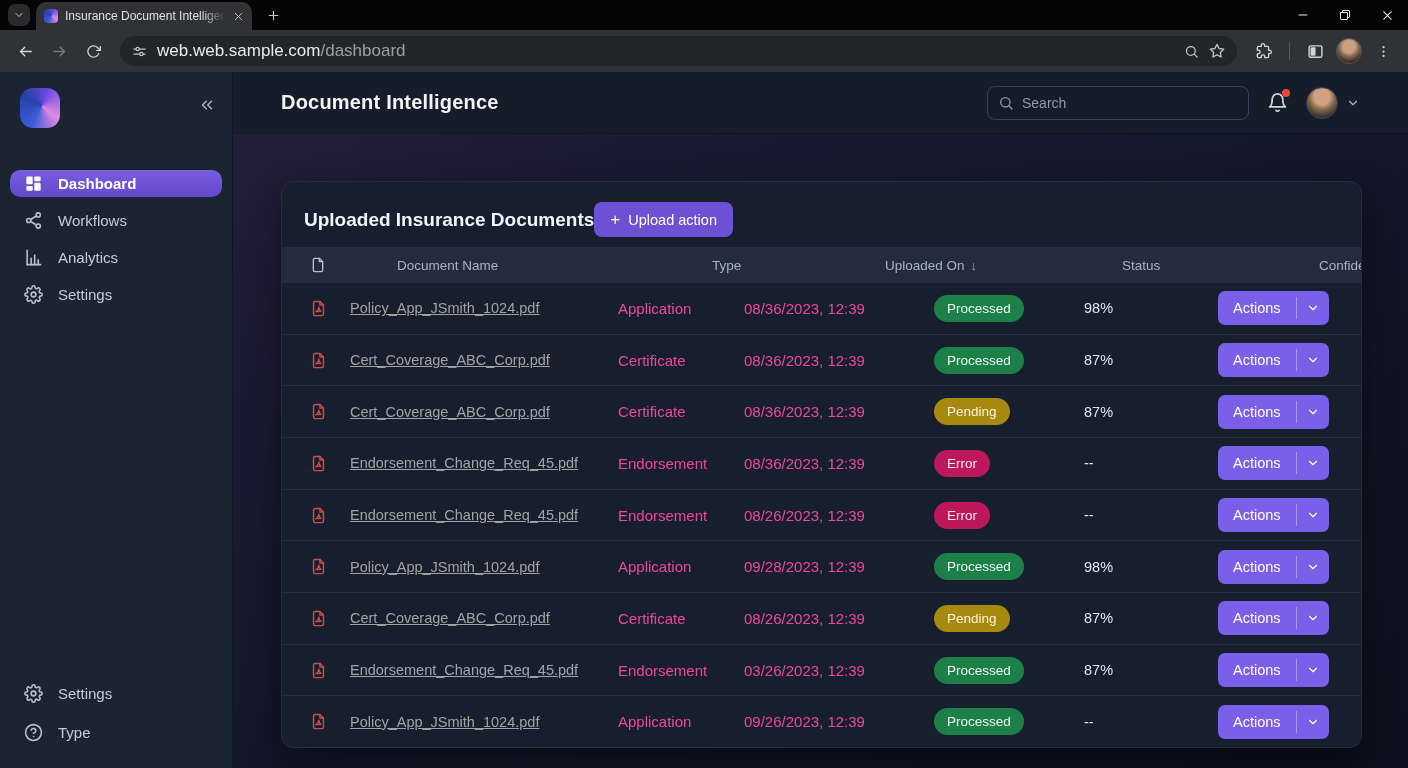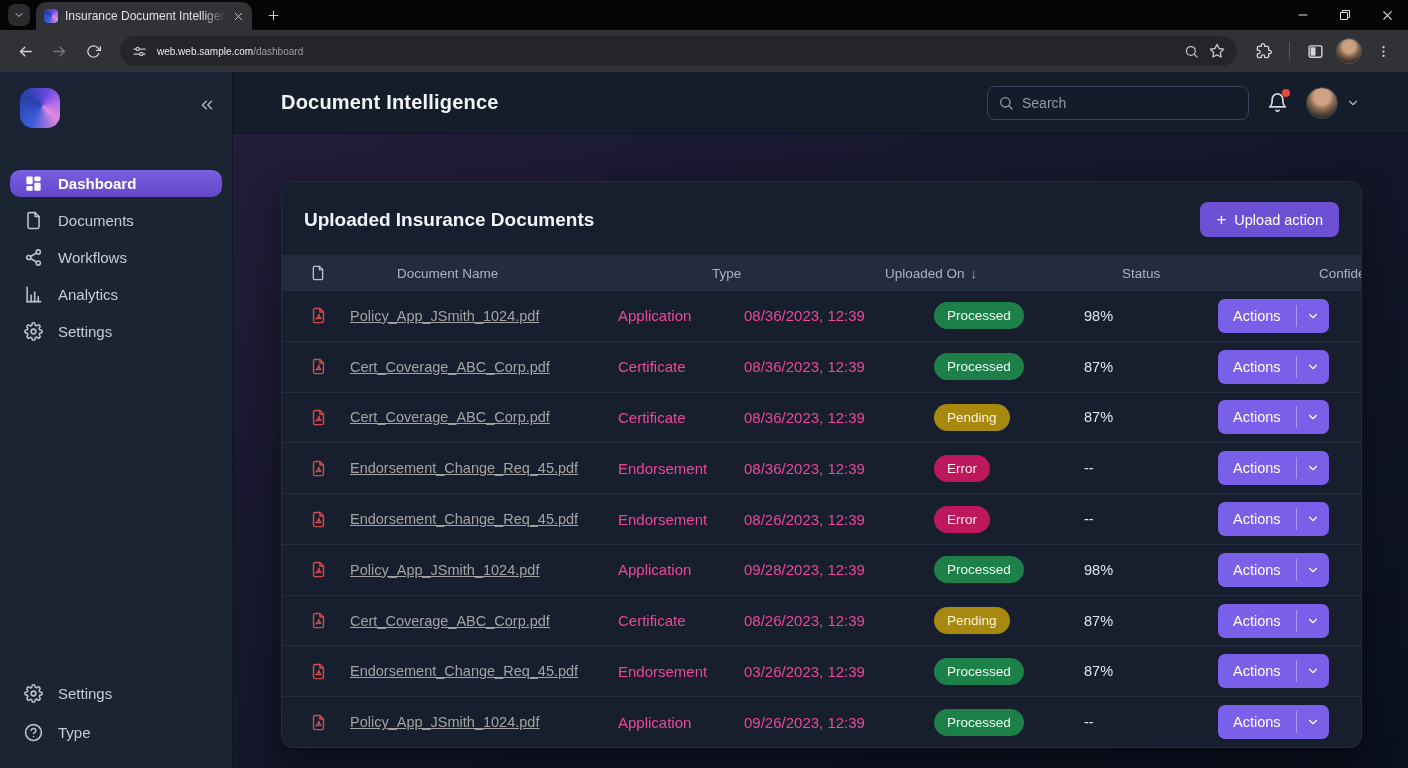--- a/index.html
+++ b/index.html
@@ -18,21 +18,21 @@
   .tab-close { color:#c7c9cc; display:flex; }
   .newtab { width:26px; height:26px; margin:0 0 2px 8px; display:flex; align-items:center; justify-content:center; color:#c7c9cc; }
   .win-controls { position:absolute; right:0; top:0; height:30px; display:flex; align-items:center; color:#e8e8e8; }
   .win-btn { width:42px; height:30px; display:flex; align-items:center; justify-content:center; }
 
   .toolbar { height:42px; background:#313236; display:flex; align-items:center; padding:0 10px; gap:4px; }
   .nav-btn { width:30px; height:30px; border-radius:50%; display:flex; align-items:center; justify-content:center; color:#d2d4d7; }
   .nav-btn.dim { color:#77797d; }
   .urlbar { flex:1; height:30px; margin:0 8px; background:#232528; border-radius:15px;
     display:flex; align-items:center; padding:0 12px; gap:10px; }
-  .url-text { flex:1; font-size:10px; color:#e8eaed; }
+  .url-text { flex:1; font-size:17px; color:#e8eaed; }
   .url-text .path { color:#9aa0a6; }
   .toolbar-right { display:flex; align-items:center; gap:6px; }
   .tb-divider { width:1px; height:18px; background:#55575b; margin:0 4px; }
   .browser-avatar { width:26px; height:26px; border-radius:50%; border:1px solid #55575b;
     background:radial-gradient(circle at 50% 32%, #caa183 0 30%, #8a6a50 48%, #3a2f26 75%, #23201c 100%); }
 
   
   .app { flex:1; display:flex; min-height:0; }
 
   .sidebar { width:233px; background:#1b2433; display:flex; flex-direction:column; padding:14px 10px 22px;
@@ -64,21 +64,21 @@
   .bell-wrap { position:relative; color:#cfd6e0; display:flex; }
   .bell-dot { position:absolute; top:-3px; right:-2px; width:8px; height:8px; border-radius:50%; background:#e8483f; }
   .user-wrap { display:flex; align-items:center; gap:8px; }
   .app-avatar { width:32px; height:32px; border-radius:50%; border:1px solid #3a4458;
     background:radial-gradient(circle at 50% 30%, #cfa284 0 30%, #8a6a50 48%, #35302c 78%, #20242e 100%); }
   .user-chevron { color:#aeb6c2; display:flex; }
 
   .content { flex:1; padding:48px 46px 20px 48px; }
   .card { width:1081px; height:567px; background:#171f2e; border:1px solid #232d3f; border-radius:12px;
     box-shadow:0 14px 34px rgba(0,0,0,.45); overflow:hidden; display:flex; flex-direction:column; }
-  .card-header { display:flex; align-items:center; justify-content:space-between; padding:20px 22px 18px 22px; }
+  .card-header { display:flex; align-items:center; padding:20px 22px 10px 22px; }
   .card-title { font-size:19px; font-weight:700; color:#f2f4f8; }
   .upload-btn { height:35px; border:none; border-radius:8px; background:#6d51d4; color:#fff;
     font-size:14.5px; font-family:"Liberation Sans",sans-serif; padding:0 16px; display:flex; align-items:center; gap:8px; cursor:pointer; }
   .upload-plus { font-size:17px; line-height:1; }
 
   .tgrid { display:grid; grid-template-columns:40px 268px 126px 190px 150px 134px 1fr; align-items:center;
     padding:0 16px 0 28px; }
   .thead { background:#222c3e; height:36px; color:#a9b3c4; font-size:13.5px;gap:47px; }
   .thead .th { display:flex; align-items:center; gap:6px; }
   .sort-ic { font-size:13px; color:#a9b3c4; }
@@ -237,29 +237,20 @@
         <div class="nav-item active">
           <span class="nav-ic">
             <svg width="19" height="19" viewBox="0 0 24 24" class="ic-fill">
                 <rect x="3" y="3" width="8" height="10" rx="1.5"></rect>
                 <rect x="13" y="3" width="8" height="6" rx="1.5"></rect>
                 <rect x="3" y="15" width="8" height="6" rx="1.5"></rect>
                 <rect x="13" y="11" width="8" height="10" rx="1.5"></rect>
               </svg>
           </span>
           <span>Dashboard</span>
-        </div>
-        <div class="nav-item">
-          <span class="nav-ic">
-            <svg class="ic" width="19" height="19" viewBox="0 0 24 24">
-                <path d="M14 2H7a2 2 0 0 0-2 2v16a2 2 0 0 0 2 2h10a2 2 0 0 0 2-2V7z"></path>
-                <polyline points="14 2 14 7 19 7"></polyline>
-              </svg>
-          </span>
-          <span>Documents</span>
         </div>
         <div class="nav-item">
           <span class="nav-ic">
             <svg class="ic" width="19" height="19" viewBox="0 0 24 24">
                 <circle cx="18" cy="5" r="2.6"></circle>
                 <circle cx="6" cy="12" r="2.6"></circle>
                 <circle cx="18" cy="19" r="2.6"></circle>
                 <line x1="8.3" y1="10.7" x2="15.7" y2="6.3"></line>
                 <line x1="8.3" y1="13.3" x2="15.7" y2="17.7"></line>
               </svg>

